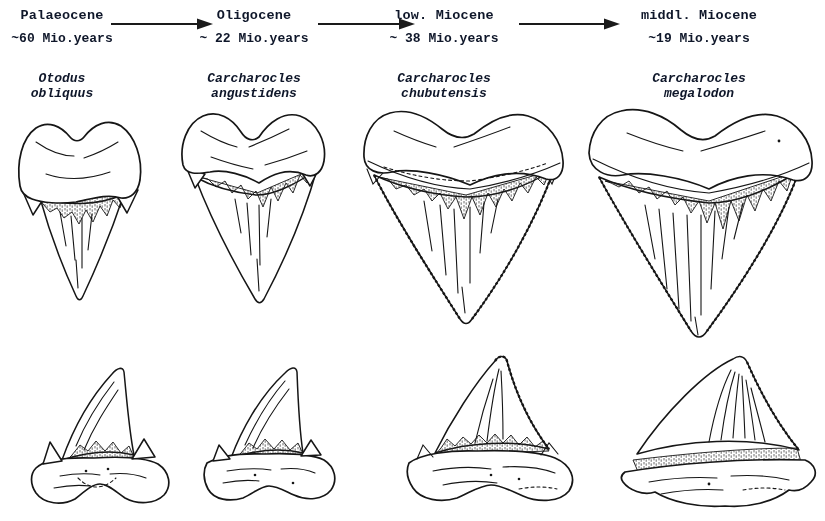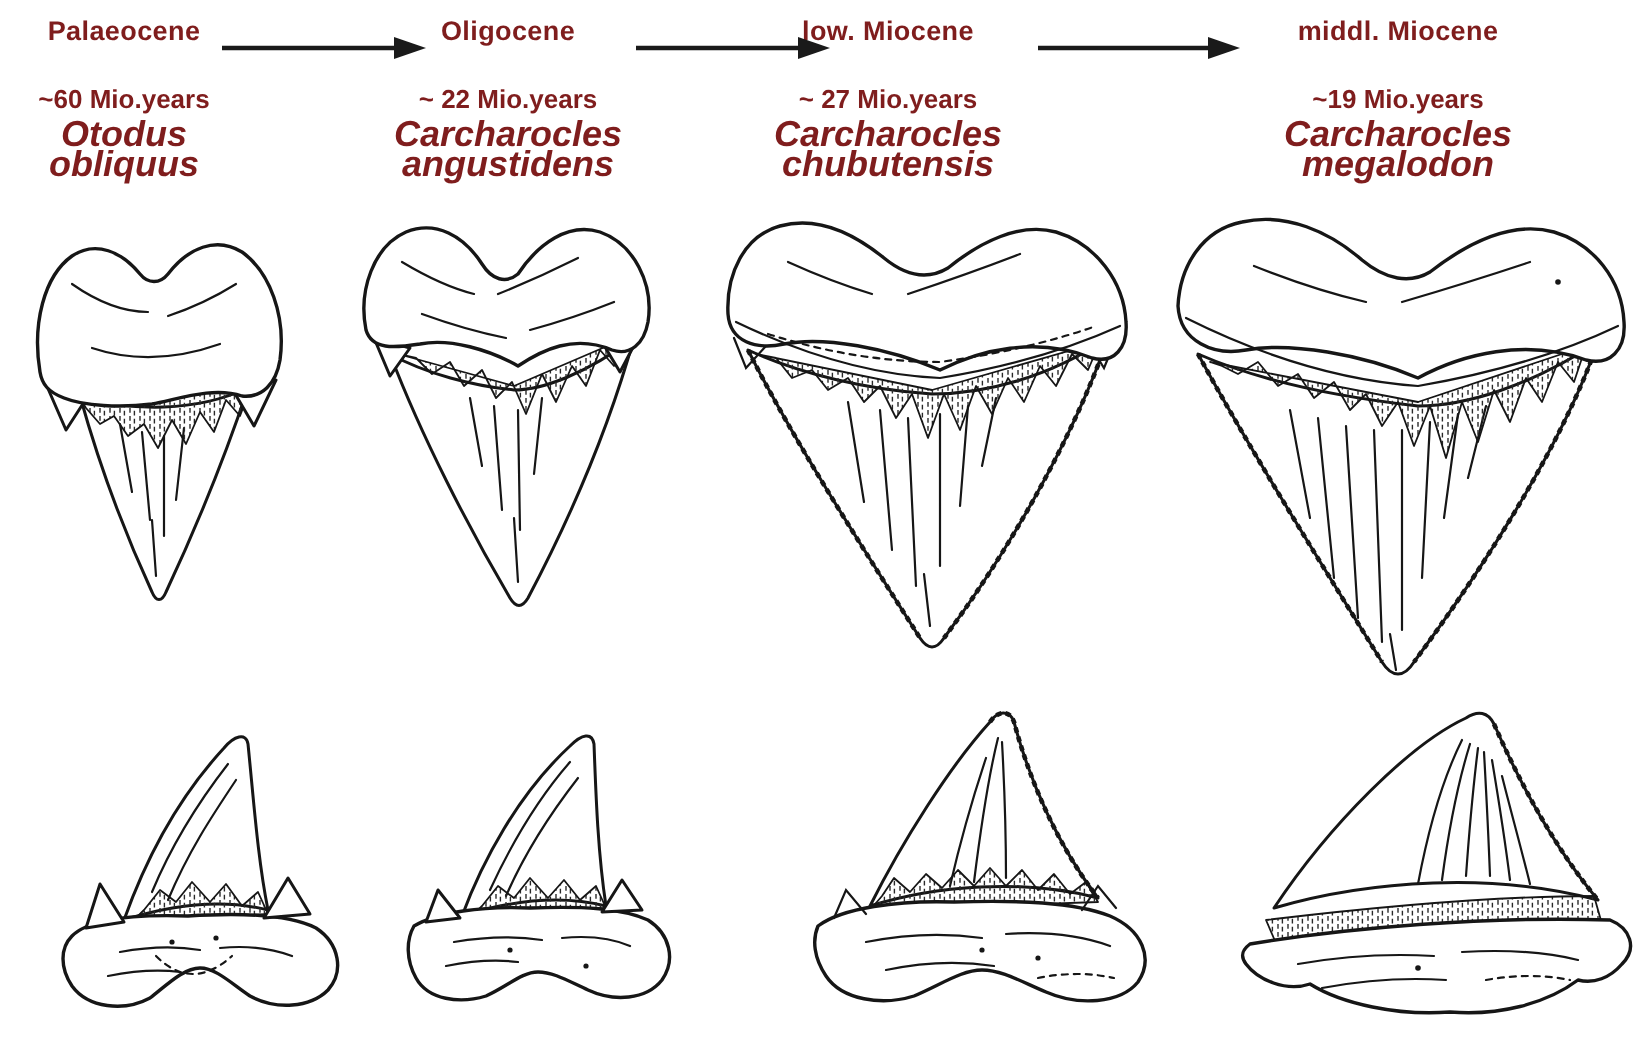--- a/index.html
+++ b/index.html
@@ -1,23 +1,23 @@
 <!DOCTYPE html>
 <html><head>
 <meta charset="utf-8">
 <style>
   html,body{margin:0;padding:0;background:#ffffff;}
   .canvas{
     position:relative;width:825px;height:521px;background:#ffffff;
-    font-family:Liberation Sans, sans-serif;color:#7f1d1d;overflow:hidden;
+    font-family:Liberation Mono, monospace;color:#0f172a;overflow:hidden;
   }
   .stage{position:absolute;top:8px;transform:translateX(-50%);text-align:center;white-space:nowrap;}
   .period{font-weight:bold;font-size:13.5px;letter-spacing:.2px;}
-  .age{font-weight:bold;font-size:13px;margin-top:19px;}
-  .species{font-weight:bold;font-style:italic;font-size:18px;line-height:15px;margin-top:3px;}
+  .age{font-weight:bold;font-size:13px;margin-top:8px;}
+  .species{font-weight:bold;font-style:italic;font-size:13px;line-height:15px;margin-top:25px;}
   .arrow{position:absolute;}
   .tooth{position:absolute;}
   svg{display:block;}
   .outline{fill:#ffffff;stroke:#161616;stroke-width:1.7;stroke-linejoin:round;stroke-linecap:round;}
   .outline-thin{fill:#ffffff;stroke:#161616;stroke-width:1.5;stroke-linejoin:round;stroke-linecap:round;}
   .detail{fill:none;stroke:#161616;stroke-width:1.1;stroke-linecap:round;}
   .detail-dash{fill:none;stroke:#161616;stroke-width:1.1;stroke-linecap:round;stroke-dasharray:3 3;}
   .serr{fill:none;stroke:#161616;stroke-width:2.3;stroke-dasharray:2.6 2.1;stroke-linecap:butt;}
   .band{stroke:#161616;stroke-width:0.9;stroke-linejoin:round;}
 </style>
@@ -39,21 +39,21 @@
     <div class="period">Oligocene</div>
     <div class="age">~ 22 Mio.years</div>
     <div class="species">
       <div>Carcharocles</div>
       <div>angustidens</div>
     </div>
   </div>
 
   <div class="stage" style="left:444px">
     <div class="period">low. Miocene</div>
-    <div class="age">~ 27 Mio.years</div>
+    <div class="age">~ 38 Mio.years</div>
     <div class="species">
       <div>Carcharocles</div>
       <div>chubutensis</div>
     </div>
   </div>
 
   <div class="stage" style="left:699px">
     <div class="period">middl. Miocene</div>
     <div class="age">~19 Mio.years</div>
     <div class="species">

